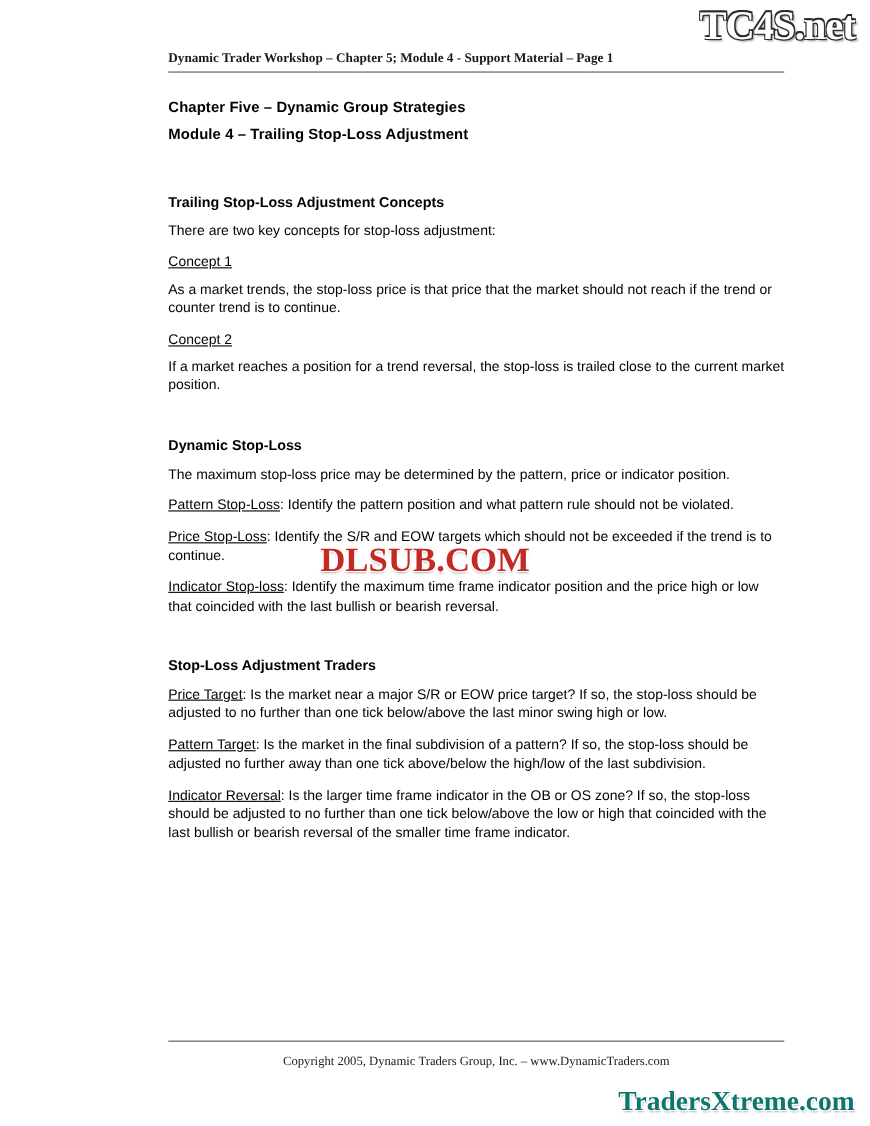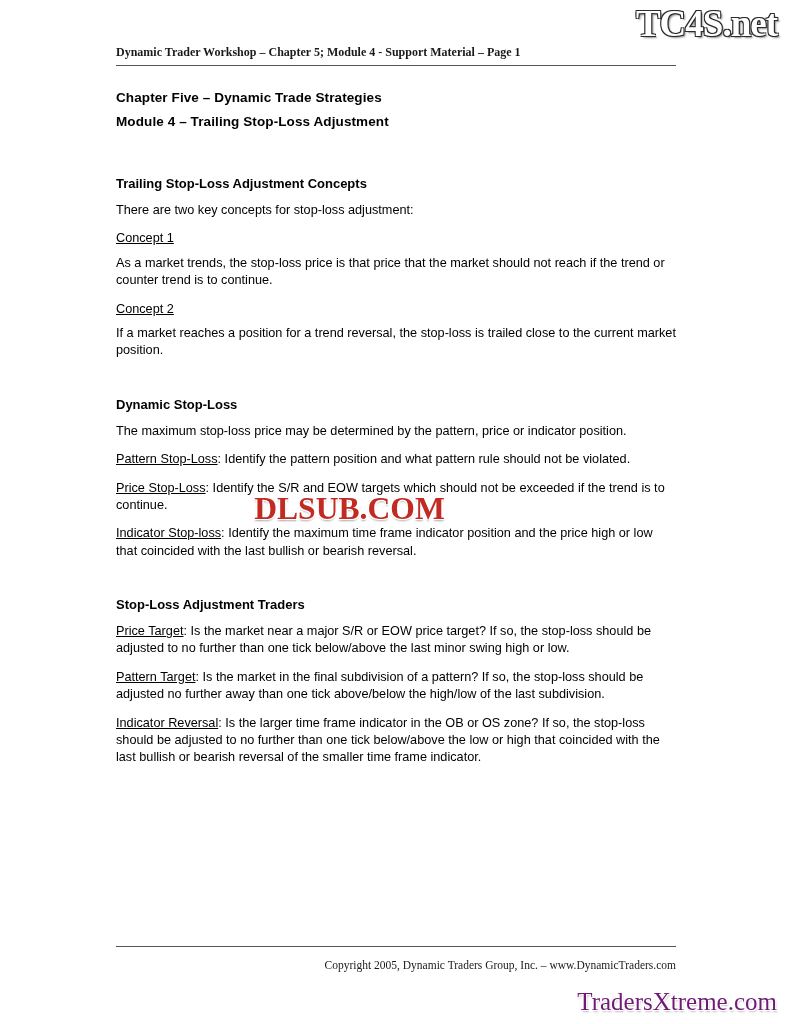--- a/index.html
+++ b/index.html
@@ -13,20 +13,21 @@
     position: relative;
     font-family: "Liberation Sans", sans-serif;
     color: #000000;
     overflow: hidden;
   }
 
   .page {
     position: absolute;
     inset: 0;
     background: #ffffff;
+    margin-left: 37px;
   }
 
   
   .wm-tc4s {
     position: absolute;
     top: 2px;
     right: 14px;
     font-family: "Liberation Serif", serif;
     font-weight: bold;
     font-size: 37px;
@@ -58,23 +59,23 @@
        0px 2px 2px rgba(0,0,0,.35);
     transform: scaleX(1.02);
     pointer-events: none;
   }
 
   .wm-tx {
     position: absolute;
     bottom: 8px;
     right: 14px;
     font-family: "Liberation Serif", serif;
-    font-weight: normal;
+    font-weight: bold;
     font-size: 25px;
-    color: #701a75;
+    color: #0f766e;
     text-shadow:
       -1px -1px 0 #ffffff,
        1px -1px 0 #ffffff,
       -1px  1px 0 #ffffff,
        1px  1px 0 #ffffff,
        1px 2px 2px rgba(0,0,0,.3);
     pointer-events: none;
   }
 
   
@@ -97,21 +98,21 @@
     border-top: 1px solid #555;
   }
   .rule-top { top: 65px; }
   .rule-bottom { top: 946px; }
 
   .doc-footer {
     position: absolute;
     top: 959px;
     left: 116px;
     width: 560px;
-    text-align: right;
+    text-align: center;
     font-family: "Liberation Serif", serif;
     font-size: 11.5px;
     color: #1a1a1a;
   }
 
   
   .content {
     position: absolute;
     top: 90px;
     left: 116px;
@@ -149,21 +150,21 @@
 
 <div class="page">
 
   <div class="wm-tc4s">TC4S.net</div>
 
   <div class="doc-header">Dynamic Trader Workshop – Chapter 5; Module 4 - Support Material – Page 1</div>
   <div class="rule rule-top"></div>
 
   <div class="content">
 
-    <div class="title-line">Chapter Five  – Dynamic Trade Strategies</div>
+    <div class="title-line">Chapter Five  – Dynamic Group Strategies</div>
     <div class="title-line">Module 4 – Trailing Stop-Loss Adjustment</div>
 
     <div class="spacer-lg"></div>
 
     <div class="section-head">Trailing Stop-Loss Adjustment Concepts</div>
     <p class="body">There are two key concepts for stop-loss adjustment:</p>
     <p class="body tight uline">Concept 1</p>
     <p class="body">As a market trends, the stop-loss price is that price that the market should not reach if the trend or counter trend is to continue.</p>
     <p class="body tight uline">Concept 2</p>
     <p class="body">If a market reaches a position for a trend reversal, the stop-loss is trailed close to the current market position.</p>

